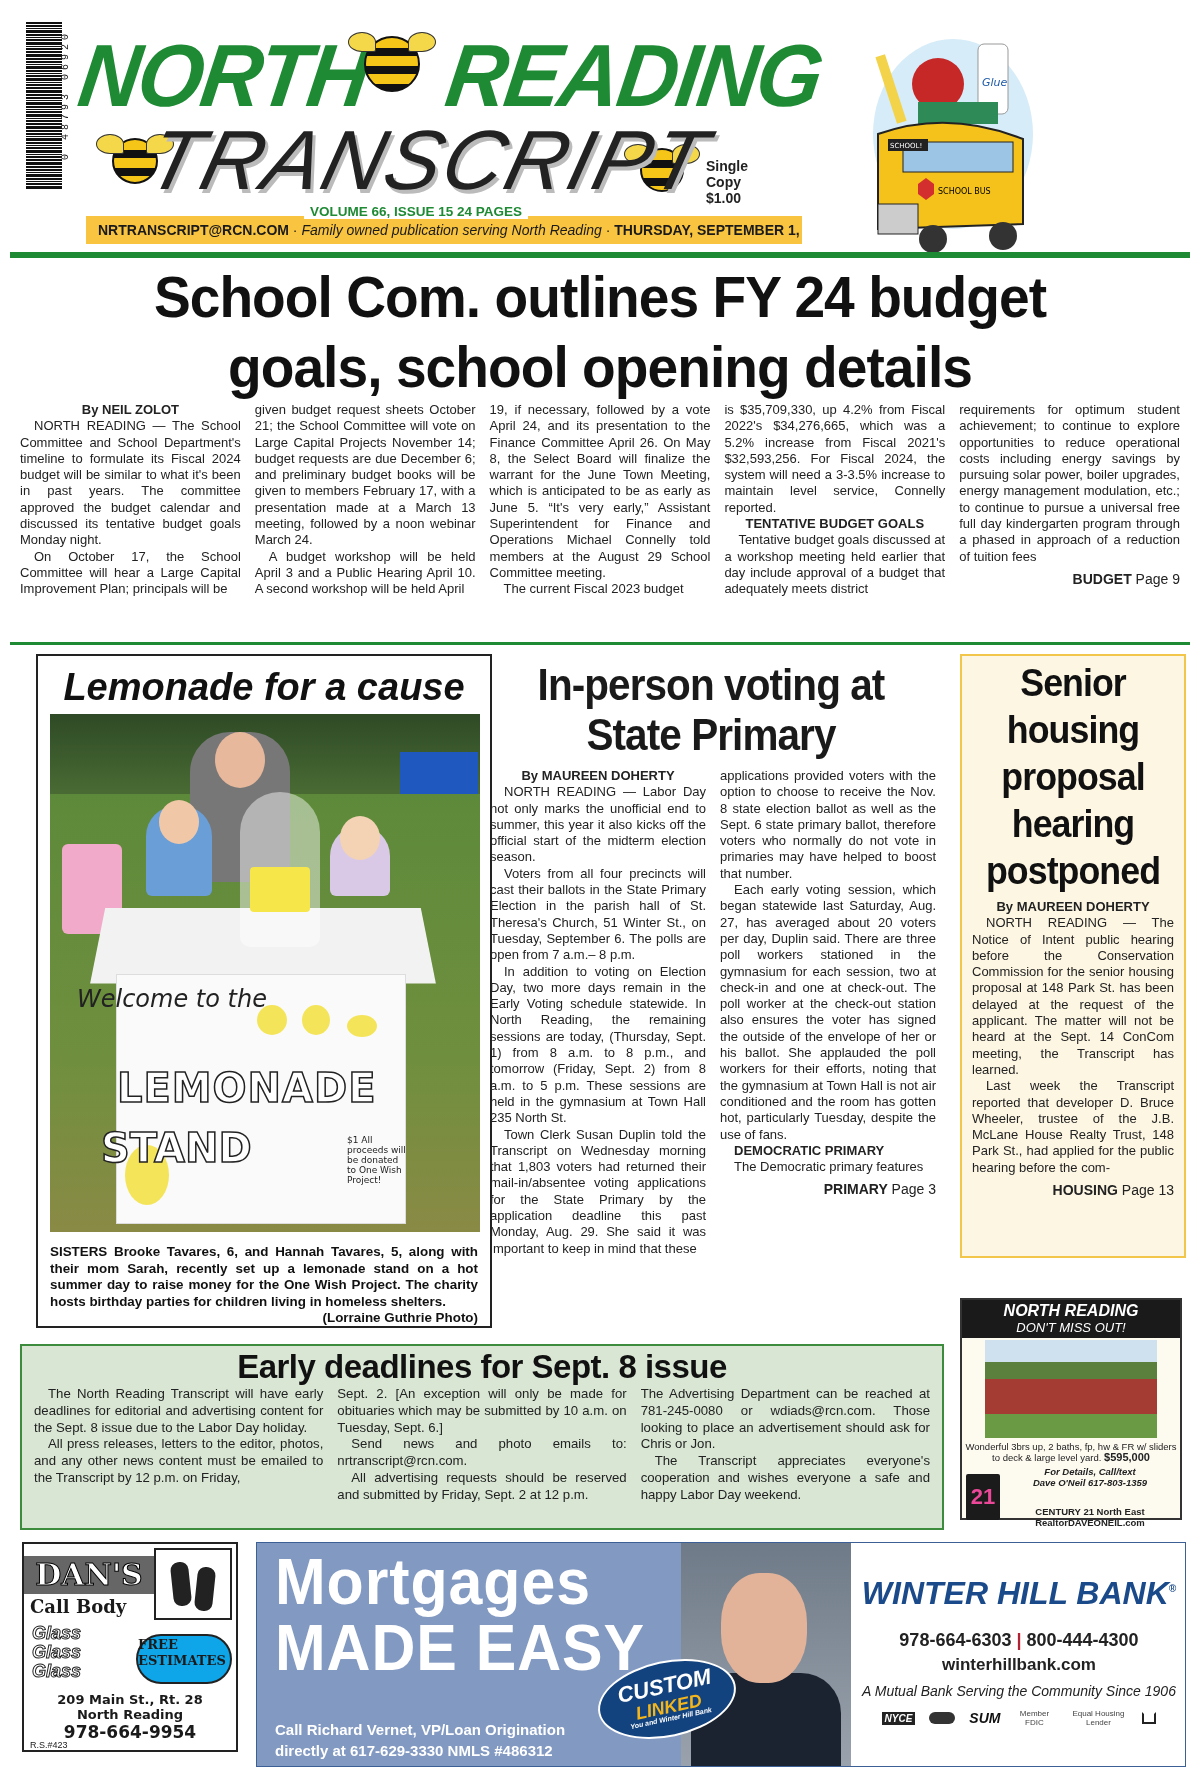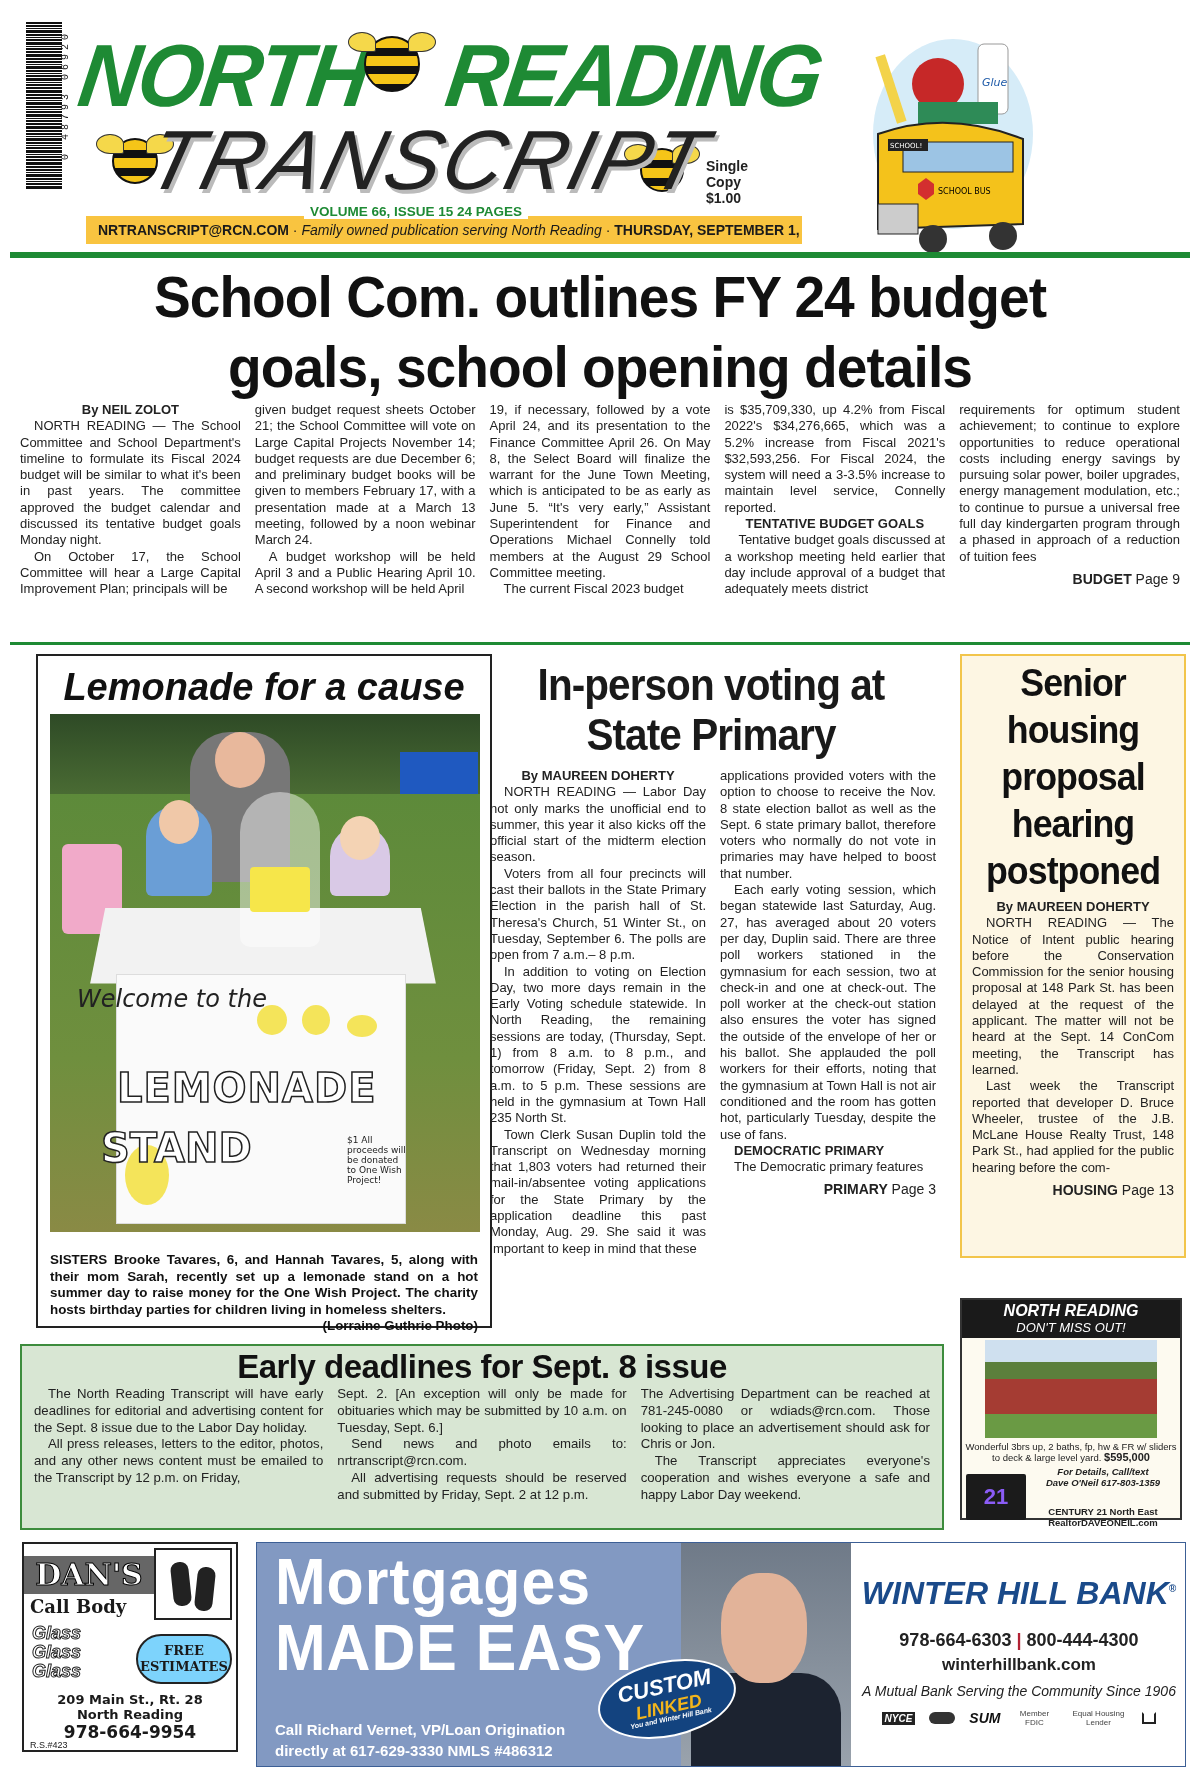--- a/index.html
+++ b/index.html
@@ -54,53 +54,53 @@
 .photo .dispenser{position:absolute;left:190px;top:78px;width:80px;height:155px;border-radius:40px 40px 10px 10px;background:rgba(255,255,255,.45)}
 .photo .dispenser::after{content:"";position:absolute;left:10px;top:75px;width:60px;height:45px;background:#f6e64a;border-radius:4px}
 .photo .table{position:absolute;left:48px;top:190px;width:330px;height:80px;background:#f2f2f2;transform:perspective(300px) rotateX(20deg)}
 .photo .sign{position:absolute;left:66px;top:260px;width:290px;height:250px;background:#fafafa;border:1px solid #ddd}
 .photo .sign-text{position:absolute;left:0;top:0;width:100%;text-align:left;color:#222;font-family:"DejaVu Sans",sans-serif}
 .photo .s1{top:10px;font-size:24px;font-style:italic;font-weight:normal;left:-40px}
 .photo .s2{top:90px;font-size:40px;font-weight:bold;color:#fff;-webkit-text-stroke:1.5px #222;letter-spacing:1px}
 .photo .s3{top:150px;font-size:40px;font-weight:bold;color:#fff;-webkit-text-stroke:1.5px #222;left:-16px}
 .photo .s4{top:160px;left:230px;width:60px;font-size:9px;line-height:10px}
 .photo .lemon{position:absolute;background:#f4e45a;border-radius:50%}
-.caption{margin-top:20px;font-weight:bold;font-size:13.4px;line-height:16.5px;text-align:justify;color:#111}
+.caption{margin-top:12px;font-weight:bold;font-size:13.4px;line-height:16.5px;text-align:justify;color:#111}
 .caption .credit{text-align:right}
 
 .vote-head{left:486px;top:660px;width:450px;text-align:center;font-weight:bold;font-size:44px;line-height:50px;letter-spacing:-1px;transform:scaleX(0.92)}
 .vote-body{left:490px;top:768px;width:446px}
 .vote-body .col{width:216px;flex:1}
 
 .senior-box{left:960px;top:654px;width:226px;height:604px;border:2px solid #f2c54b;background:#fdf6e3;padding:4px 10px}
 .senior-head{text-align:center;font-weight:bold;font-size:38px;line-height:47px;letter-spacing:-1px;color:#111;transform:scaleX(0.94)}
 .senior-box .col{margin-top:4px}
 
 .re-ad{left:960px;top:1298px;width:222px;height:222px;border:2px solid #333;background:#fdfaf0}
 .re-head{background:#1a1a1a;color:#fff;text-align:center;font-weight:bold;font-style:italic;font-size:16px;line-height:17px;padding:2px 0}
 .re-head .sub{font-size:13px;font-weight:normal}
 .re-photo{margin:2px auto 0;width:172px;height:98px;background:linear-gradient(180deg,#cfe0ef 0 22%,#5b7f3c 22% 40%,#a53c33 40% 76%,#6a9a44 76%)}
 .re-desc{font-size:9.5px;text-align:center;line-height:11px;margin-top:3px;color:#222}
 .re-desc b{font-weight:bold;font-size:11px}
 .re-bottom{display:flex;align-items:center;margin-top:3px;padding-left:4px}
-.c21{width:60px;height:46px;background:#1b1b1b;color:#8b5cf6;font-weight:bold;font-size:22px;display:flex;align-items:center;justify-content:center;border-radius:2px}
+.c21{width:34px;height:46px;background:#1b1b1b;color:#ec4899;font-weight:bold;font-size:22px;display:flex;align-items:center;justify-content:center;border-radius:2px}
 .re-contact{flex:1;text-align:center;font-size:9.5px;line-height:11px;font-weight:bold;color:#222}
 .re-contact i{font-style:italic}
 
 .early-box{left:20px;top:1344px;width:924px;height:186px;background:#d8e6d3;border:2px solid #3d8c3d;padding:2px 12px}
 .early-head{text-align:center;font-weight:bold;font-size:33px;line-height:38px;letter-spacing:-0.5px;color:#111}
 .early-box .col{width:290px;flex:1;font-size:13.2px;line-height:16.8px}
 
 .dans{left:22px;top:1542px;width:216px;height:210px;border:2px solid #222;background:#fff}
 .dans-top{position:absolute;left:0;top:12px;width:130px;height:38px;background:#666;color:#fff;font-family:"DejaVu Serif",serif;font-weight:bold;font-size:30px;line-height:38px;text-align:center;-webkit-text-stroke:1px #000}
 .dans-feet{position:absolute;left:130px;top:4px;width:78px;height:72px;border:2px solid #222;background:#fff;display:flex;align-items:center;justify-content:center;gap:6px}
 .foot{width:18px;height:44px;background:#222;border-radius:8px}
 .dans-auto{position:absolute;left:6px;top:52px;font-family:"DejaVu Serif",serif;font-weight:bold;font-size:18px}
 .dans-glass{position:absolute;left:8px;top:80px;font-style:italic;font-size:18px;line-height:19px;color:#fff;-webkit-text-stroke:1px #222;font-weight:bold}
-.dans-free{position:absolute;left:112px;top:90px;width:96px;height:50px;border:2px solid #222;border-radius:26px;background:#7dd3fc;font-family:"DejaVu Serif",serif;font-weight:bold;font-size:13px;line-height:16px;text-align:center;padding-top:7px}
+.dans-free{position:absolute;left:112px;top:90px;width:96px;height:50px;border:2px solid #222;border-radius:26px;background:#0ea5e9;font-family:"DejaVu Serif",serif;font-weight:bold;font-size:13px;line-height:16px;padding-top:1px}
 .dans-addr{position:absolute;left:0;top:148px;width:100%;text-align:center;font-family:"DejaVu Sans",sans-serif;font-weight:bold;font-size:13px;line-height:15px}
 .dans-phone{position:absolute;left:0;top:178px;width:100%;text-align:center;font-family:"DejaVu Sans",sans-serif;font-weight:bold;font-size:17px}
 .dans-rs{position:absolute;left:6px;top:196px;font-size:9px}
 
 .bank{left:256px;top:1542px;width:930px;height:225px;border:1px solid #3c5f95;background:#fff;overflow:hidden}
 .bank-left{position:absolute;left:0;top:0;width:424px;height:225px;background:#8299c2}
 .bank-mort{position:absolute;left:18px;top:6px;color:#fff;font-weight:bold;font-size:64px;line-height:66px;letter-spacing:1px;transform:scaleX(0.95);transform-origin:left}
 .bank-call{position:absolute;left:18px;top:176px;color:#fff;font-weight:bold;font-size:15px;line-height:21px}
 .bank-photo{position:absolute;left:424px;top:0;width:170px;height:225px;background:linear-gradient(180deg,#6f7a88,#9aa3ad)}
 .bank-photo .head{position:absolute;left:40px;top:30px;width:86px;height:110px;border-radius:45%;background:#e2b399}

